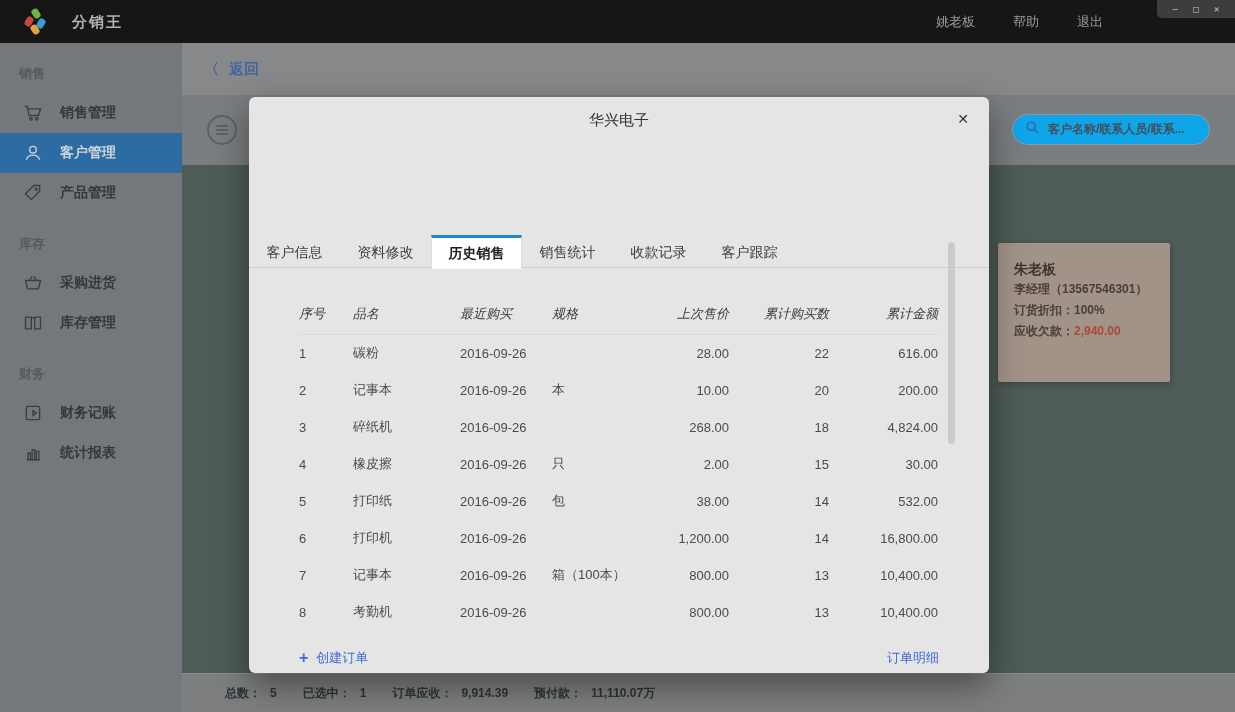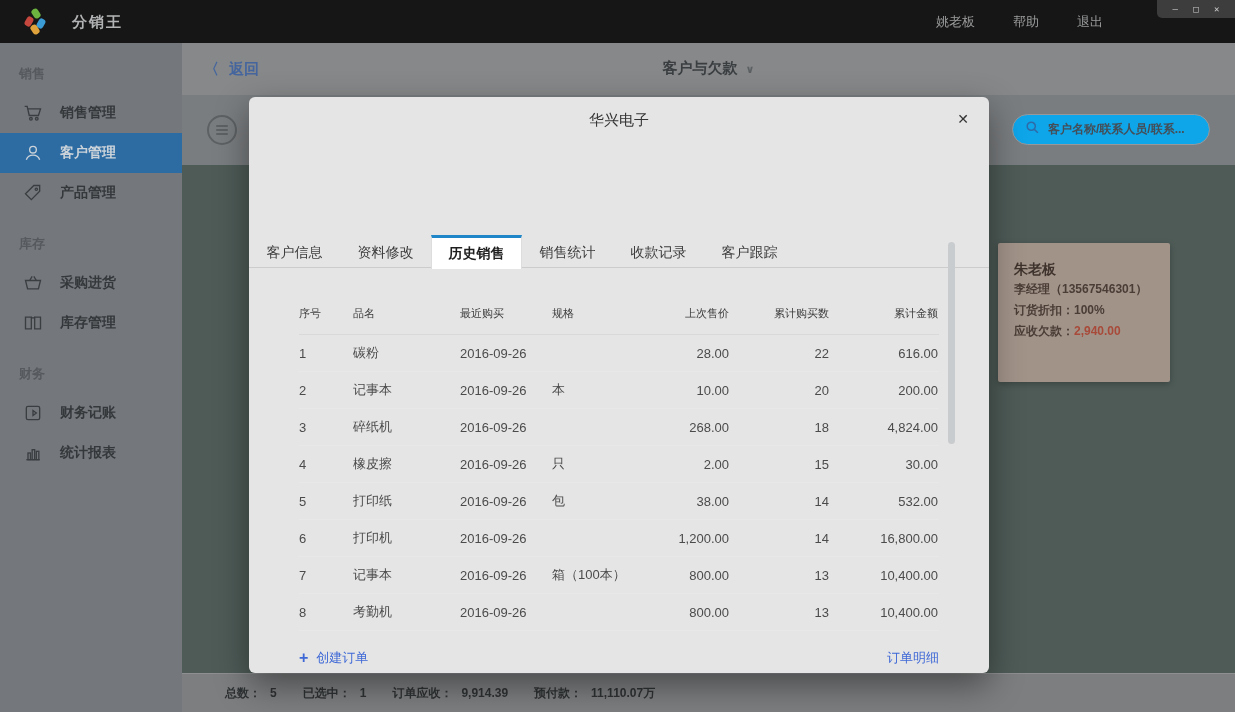--- a/index.html
+++ b/index.html
@@ -54,21 +54,21 @@
 
   
   .modal { position:absolute; left:249px; top:97px; width:740px; height:576px; background:#e5e5e5; border-radius:6px; box-shadow:0 12px 34px rgba(0,0,0,0.42); z-index:10; }
   .modal-title { position:absolute; left:0; top:14px; width:740px; text-align:center; font-size:15px; color:#333; }
   .modal-close { position:absolute; right:16px; top:10px; font-size:14px; color:#333; cursor:pointer; padding:4px; }
   .tabs { position:absolute; left:0; top:140px; width:740px; height:31px; border-bottom:1px solid #ccc; display:flex; }
   .tab { width:91px; height:31px; display:flex; align-items:center; justify-content:center; font-size:14px; color:#3c3c3c; cursor:pointer; }
   .tab.active { position:relative; top:-2px; height:34px; background:#fff; border-top:3px solid #1f86c8; border-left:1px solid #ddd; border-right:1px solid #ddd; font-weight:bold; color:#1f1f1f; }
   .htable { position:absolute; left:50px; top:196px; width:640px; }
   .trow { display:grid; grid-template-columns:54px 107px 92px 110px 67px 100px 109px; align-items:center; }
-  .thead { height:42px; font-size:11px; color:#3b3b3b; border-bottom:1px solid #d9d9d9; }
+  .thead { height:42px; font-size:13px; color:#3b3b3b; border-bottom:1px solid #d9d9d9;font-style:italic; }
   .tr { height:37px; font-size:13px; color:#4b4b4b; border-bottom:1px solid #e8e8e8; }
   .c-r { text-align:right; }
   .vscroll { position:absolute; left:699px; top:145px; width:7px; height:202px; background:#c9ccce; border-radius:4px; }
   .modal-footer { position:absolute; left:50px; top:552px; width:640px; display:flex; justify-content:space-between; align-items:center; }
   .m-link { color:#3e68d6; font-size:13px; cursor:pointer; }
   .m-link .plus { font-size:16px; font-weight:bold; margin-right:8px; vertical-align:-1px; }
 </style>
 </head>
 <body>
 
@@ -168,21 +168,20 @@
             </svg>
         </span>
         <span>统计报表</span>
       </div>
     </div>
   </div>
 
   <div class="main">
     <div class="header-band">
       <div class="back-link"><span class="chev">〈</span><span>返回</span></div>
-      <div class="page-title"><span>客户与欠款</span><span class="dd">∨</span></div>
     </div>
     <div class="toolbar-band">
       <div class="circle-menu">
           <i></i>
           <i></i>
           <i></i>
         </div>
       <div class="search-pill">
         <span>
           <svg width="15" height="15" viewBox="0 0 24 24" fill="none" stroke="#2e6ba8" stroke-width="2.4">

